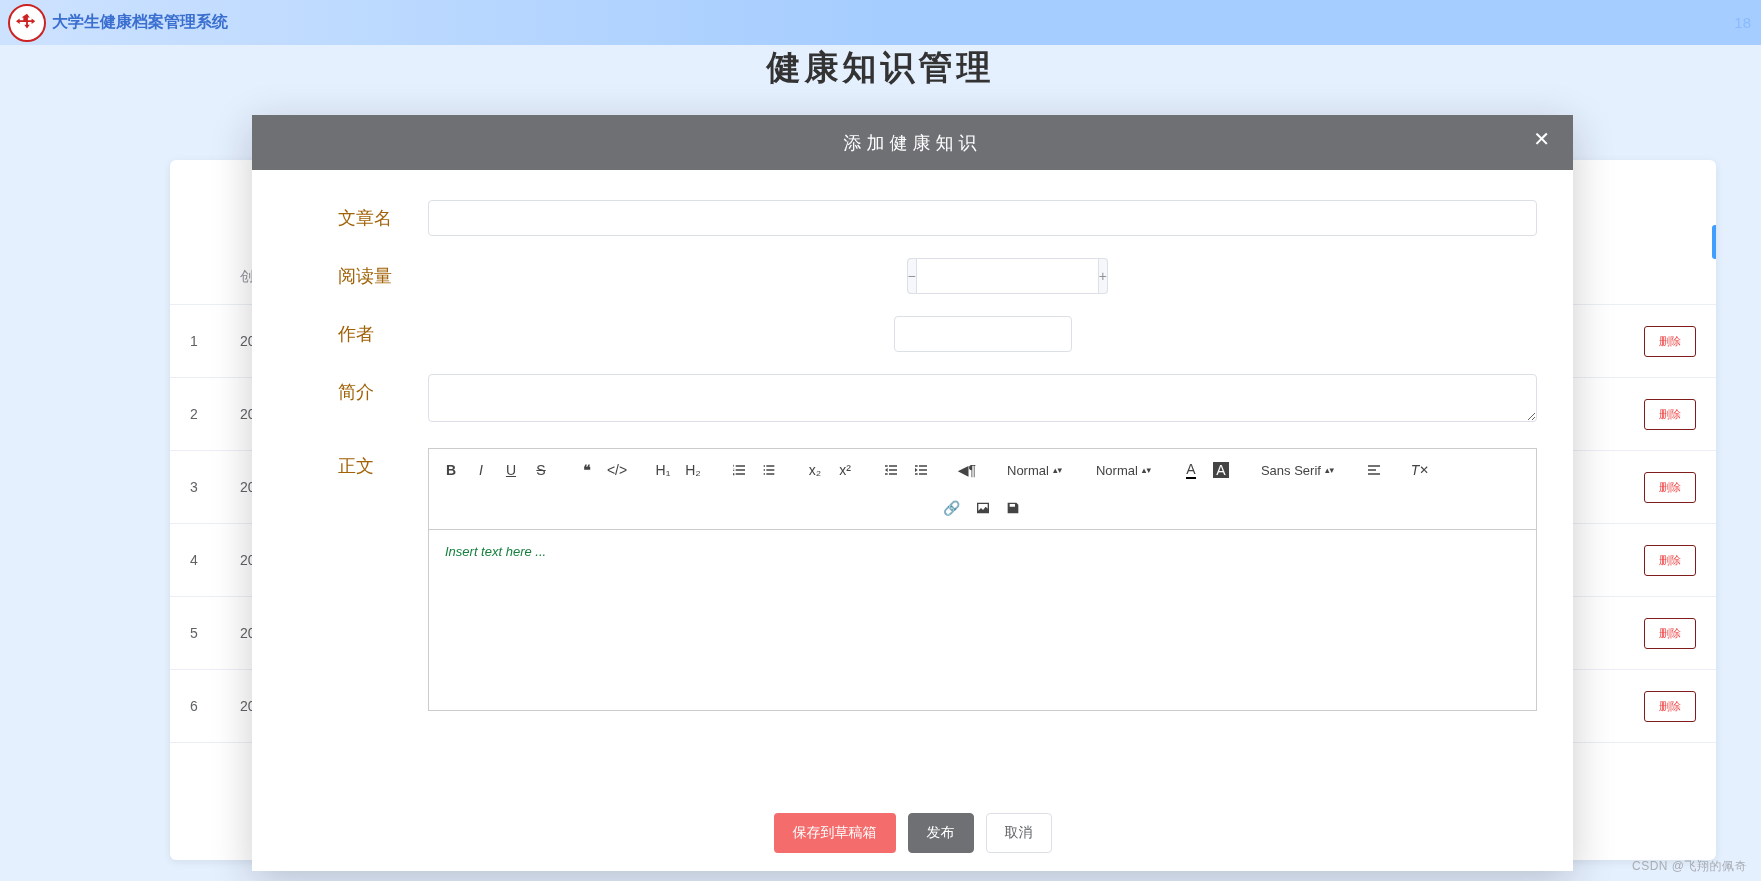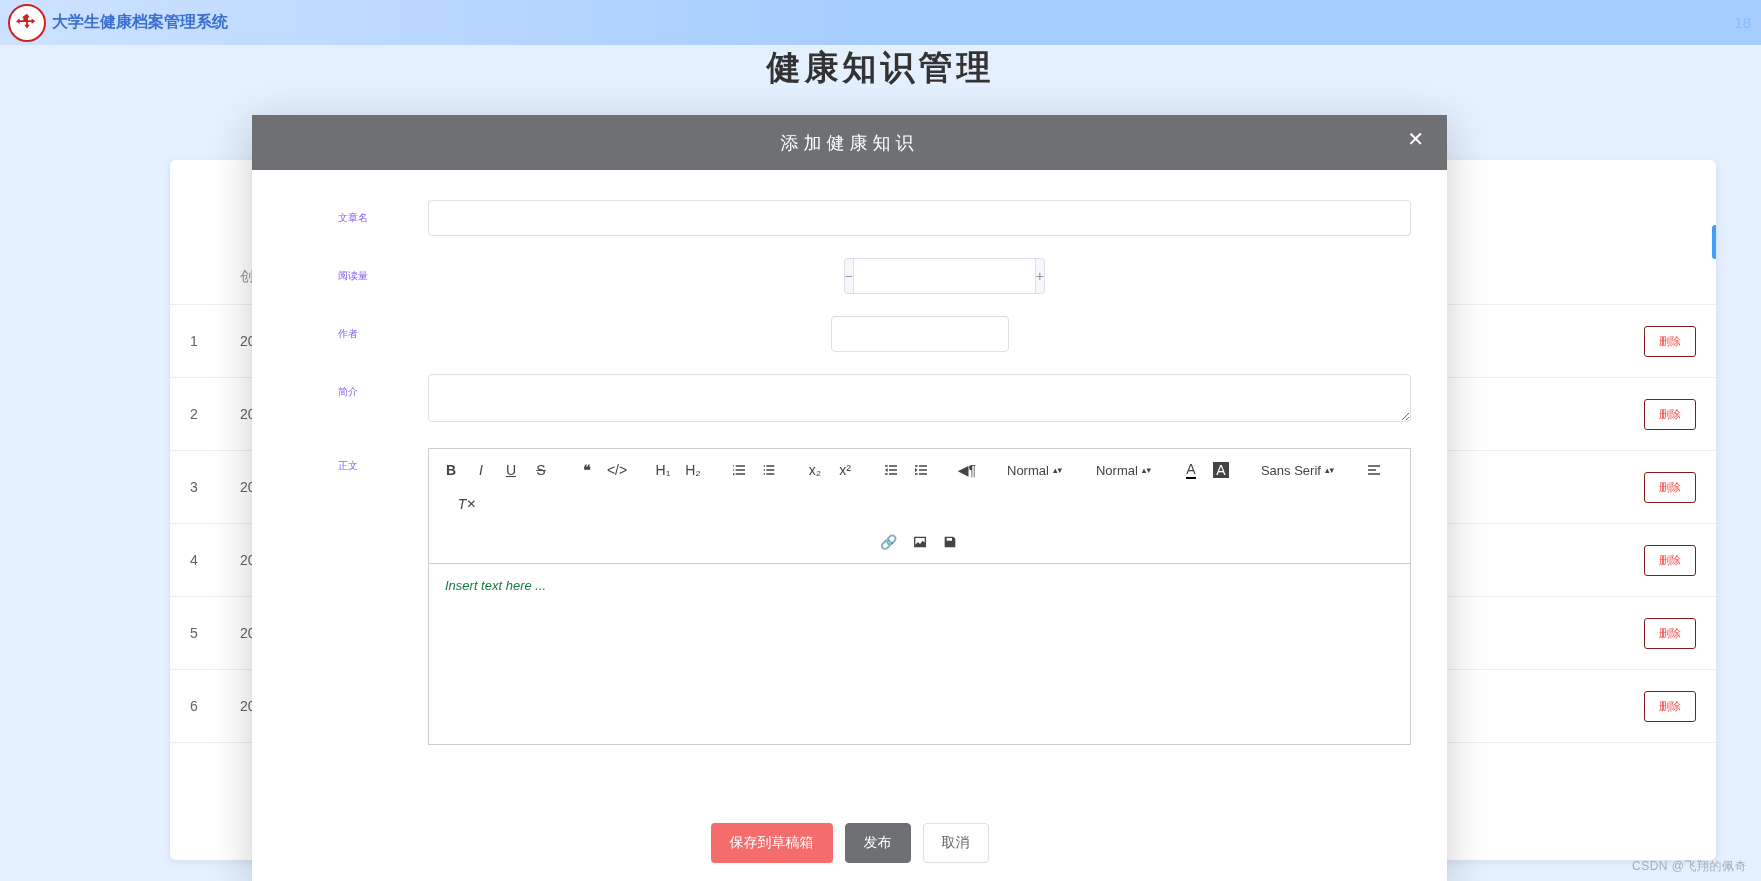--- a/index.html
+++ b/index.html
@@ -102,23 +102,23 @@
       top: 65px;
       width: 6px;
       height: 34px;
       background: #409eff;
       border-radius: 3px 0 0 3px;
     }
     
     .modal {
       position: absolute;
       left: 252px;
-      width: 1195px;
+      width: 1321px;
       top: 115px;
-      bottom: 0;
+      bottom: 10px;
       background: #fff;
       box-shadow: 0 10px 40px rgba(0,0,0,0.2);
       display: flex;
       flex-direction: column;
     }
     .modal-header {
       height: 55px;
       background: #6e7074;
       color: #fff;
       display: flex;
@@ -143,22 +143,22 @@
       padding: 30px 36px 0 36px;
     }
     .form-row {
       display: flex;
       margin-bottom: 22px;
     }
     .form-label {
       width: 140px;
       text-align: left;
       padding-right: 18px;
-      font-size: 10px;
-      color: #8b5cf6;
+      font-size: 18px;
+      color: #a16207;
       line-height: 36px;
       padding-left: 50px;
     }
     .form-control { flex: 1; }
     .text-input {
       width: 100%;
       height: 36px;
       border: 1px solid #dcdfe6;
       border-radius: 4px;
       padding: 0 12px;

